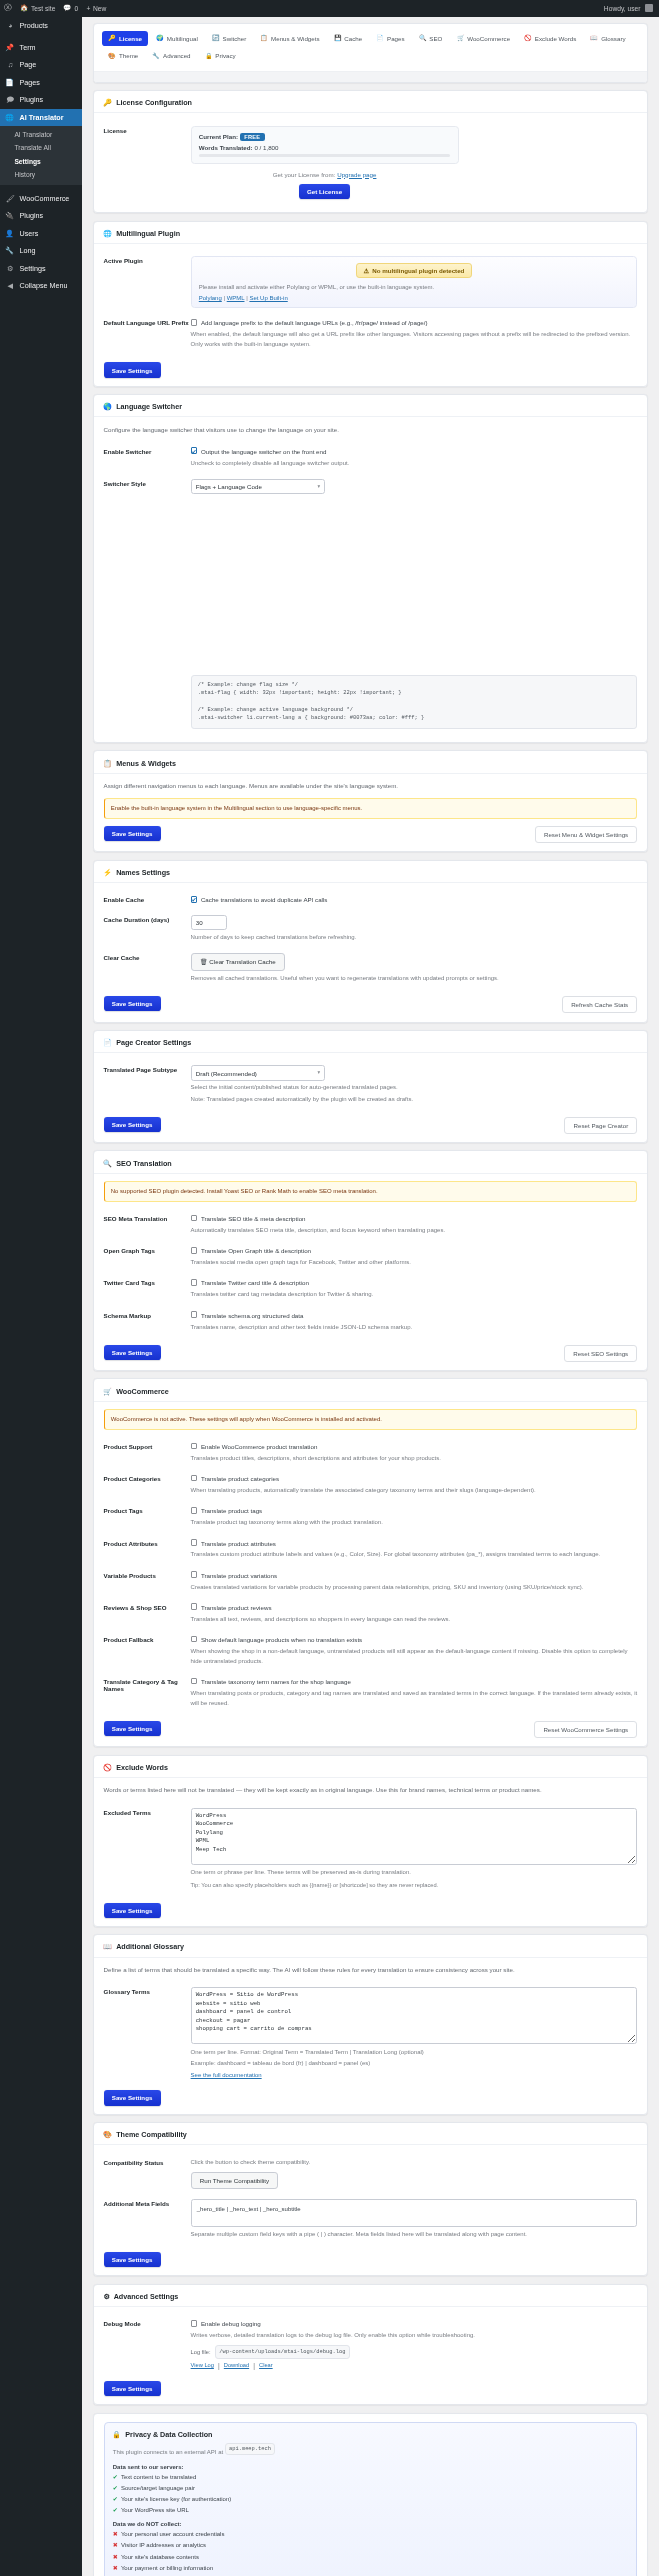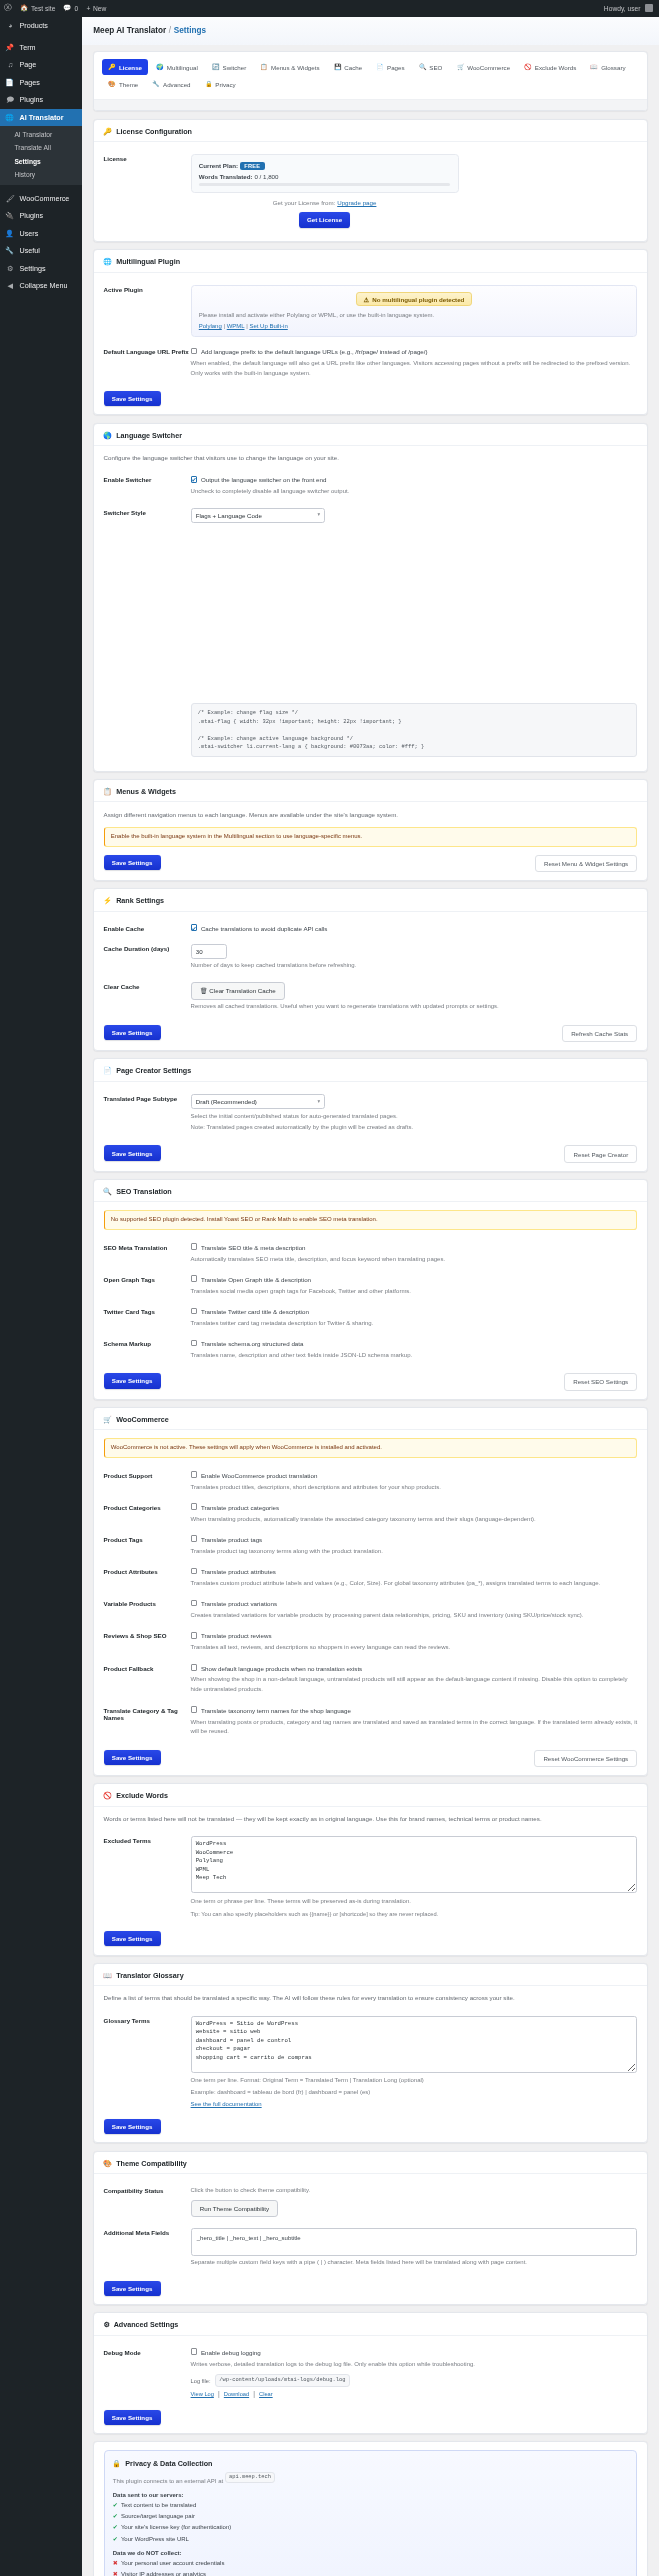--- a/index.html
+++ b/index.html
@@ -236,39 +236,34 @@
   <div class="menu-item">
     <span class="mi-ico">🔌</span>
     <span>Plugins</span>
   </div>
   <div class="menu-item">
     <span class="mi-ico">👤</span>
     <span>Users</span>
   </div>
   <div class="menu-item">
     <span class="mi-ico">🔧</span>
-    <span>Useful</span>
+    <span>Long</span>
   </div>
   <div class="menu-item">
     <span class="mi-ico">⚙</span>
     <span>Settings</span>
   </div>
   <div class="menu-item">
     <span class="mi-ico">◀</span>
     <span>Collapse Menu</span>
   </div>
 </div>
 
 <div id="wpcontent">
 
-  <div class="page-head">
-    <h1>
-      <span>Meep AI Translator</span><span class="crumb-sep">/</span><span class="crumb-cur">Settings</span>
-    </h1>
-  </div>
 
   <div class="wrap">
 
     <div class="card">
       <div class="tabs">
         <div class="tab active">
             <span>🔑</span>
             <span>License</span>
           </div>
         <div class="tab">
@@ -454,21 +449,21 @@
         <div class="clearfix btn-row">
           <button class="btn">Save Settings</button>
           <button class="btn ghost btn-right">Reset Menu &amp; Widget Settings</button>
         </div>
       </div>
     </div>
 
     <div class="card sec">
       <div class="sec-title">
         <span>⚡</span>
-        <span>Rank Settings</span>
+        <span>Names Settings</span>
       </div>
       <div class="sec-body">
         <div class="row">
           <div class="lbl">Enable Cache</div>
           <div class="fld">
             <label class="chk">
               <span class="box on"></span>
               <span>Cache translations to avoid duplicate API calls</span>
             </label>
           </div>
@@ -692,21 +687,21 @@
         </div>
         <div class="btn-row">
           <button class="btn">Save Settings</button>
         </div>
       </div>
     </div>
 
     <div class="card sec">
       <div class="sec-title">
         <span>📖</span>
-        <span>Translator Glossary</span>
+        <span>Additional Glossary</span>
       </div>
       <div class="sec-body">
         <p class="sec-intro">Define a list of terms that should be translated a specific way. The AI will follow these rules for every translation to ensure consistency across your site.</p>
         <div class="row">
           <div class="lbl">Glossary Terms</div>
           <div class="fld">
             <textarea class="ta" style="min-height: 57px;">WordPress = Sitio de WordPress
 website = sitio web
 dashboard = panel de control
 checkout = pagar

